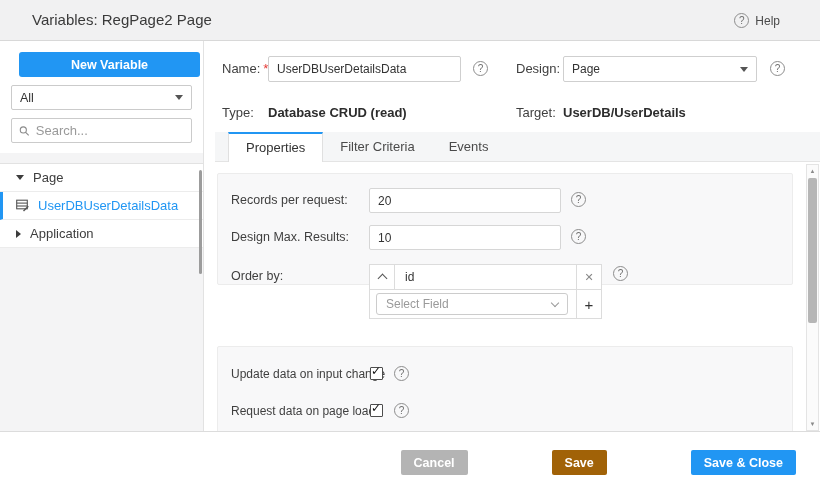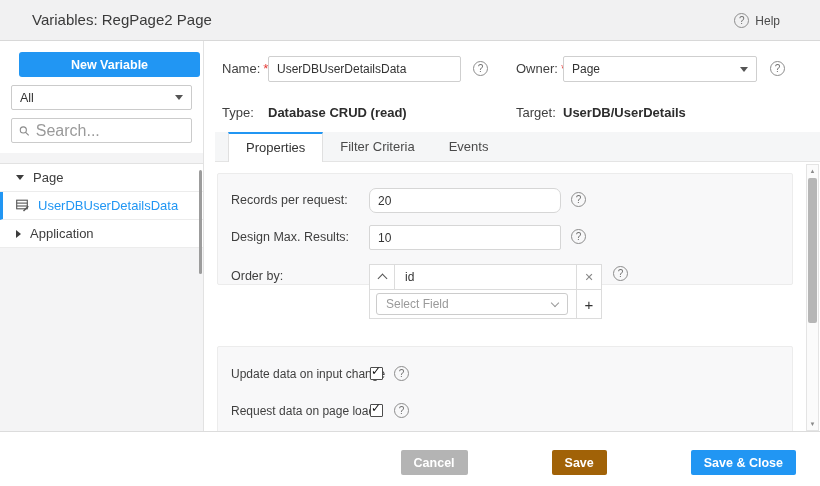--- a/index.html
+++ b/index.html
@@ -13,21 +13,21 @@
   .help { position:absolute; right:40px; top:13px; display:flex; align-items:center; gap:6px; font-size:12px; color:#4a4a4a; cursor:pointer; }
   .qmark { width:15px; height:15px; border:1px solid #8d8d8d; border-radius:50%; display:inline-flex; align-items:center; justify-content:center; font-size:10px; color:#6f6f6f; flex:0 0 auto; background:transparent; }
 
   
   .sidebar { position:absolute; left:0; top:41px; width:204px; height:390px; background:#f4f4f5; border-right:1px solid #e2e2e2; }
   .side-controls { background:#fff; padding:11px 11px 10px 11px; }
   .nv-btn { display:block; width:100%; height:25px; background:#2196f3; border:none; border-radius:3px; color:#fff; font-weight:bold; font-size:12.5px; font-family:inherit; cursor:pointer;margin-left:8px; }
   .side-select { margin-top:8px; height:25px; border:1px solid #cbcbcb; border-radius:2px; background:#fff; display:flex; align-items:center; justify-content:space-between; padding:0 8px; font-size:12.5px; color:#333; cursor:pointer; }
   .tri-down { width:0; height:0; border-left:4px solid transparent; border-right:4px solid transparent; border-top:5px solid #555; }
   .side-search { margin-top:8px; height:25px; border:1px solid #cbcbcb; border-radius:2px; background:#fff; display:flex; align-items:center; gap:6px; padding:0 7px; }
-  .side-search input { border:none; outline:none; width:100%; font-size:16px; font-family:inherit; color:#333; background:transparent; }
+  .side-search input { border:none; outline:none; width:100%; font-size:13px; font-family:inherit; color:#333; background:transparent; }
   .side-search input::placeholder { color:#9a9a9a; }
   .tree { border-top:1px solid #e2e2e2; margin-top:10px; }
   .tree-row { height:28px; background:#fff; border-bottom:1px solid #ececec; display:flex; align-items:center; gap:9px; padding-left:16px; font-size:13px; color:#3d3d3d; cursor:pointer; }
   .tree-row.selected { border-left:3px solid #2196f3; padding-left:13px; color:#2196f3; }
   .caret-down { width:0; height:0; border-left:4px solid transparent; border-right:4px solid transparent; border-top:5px solid #3c3c3c; }
   .caret-right { width:0; height:0; border-top:4px solid transparent; border-bottom:4px solid transparent; border-left:5px solid #3c3c3c; }
   .side-thumb { position:absolute; right:1px; top:129px; width:3px; height:104px; background:#9c9c9c; border-radius:2px; }
 
   
   .content { position:absolute; left:215px; top:41px; width:605px; height:390px; background:#fff; overflow:hidden; }
@@ -136,21 +136,21 @@
 
   <div class="content">
 
     <div class="flabel" style="left:7px; top:15px;">
       <span>Name:</span><span class="req">*</span>
     </div>
     <input class="tinput" style="left: 53px; top: 15px; width: 193px;" value="UserDBUserDetailsData">
     <span class="qmark qpos" style="left:258px; top:20px;">?</span>
 
     <div class="flabel" style="left:301px; top:15px;">
-      <span>Owner:</span><span class="req">*</span>
+      <span>Design:</span><span class="req">*</span>
     </div>
     <div class="tselect" style="left:348px; top:15px; width:194px;">
       <span>Page</span>
       <span class="tri-down"></span>
     </div>
     <span class="qmark qpos" style="left:555px; top:20px;">?</span>
 
     <div class="flabel" style="left:7px; top:59px;">Type:</div>
     <div class="fvalue" style="left:53px; top:59px;">Database CRUD (read)</div>
     <div class="flabel" style="left:301px; top:59px;">Target:</div>
@@ -159,21 +159,21 @@
     <div class="tabbar">
       <div class="tab active">Properties</div>
       <div class="tab">Filter Criteria</div>
       <div class="tab">Events</div>
     </div>
 
     <div class="tabcontent">
 
       <div class="group-box box1">
         <div class="glabel" style="top:14px;">Records per request:</div>
-        <input class="ginput" style="top: 14px; border-radius: 7px;" value="20">
+        <input class="ginput" style="top: 14px;" value="20">
         <span class="qmark qpos" style="left:353px; top:18px;">?</span>
 
         <div class="glabel" style="top:51px;">Design Max. Results:</div>
         <input class="ginput" style="top: 51px;" value="10">
         <span class="qmark qpos" style="left:353px; top:55px;">?</span>
 
         <div class="glabel" style="top:90px;">Order by:</div>
         <div class="ob-table">
           <div class="ob-rowA">
             <div class="ob-sort">

